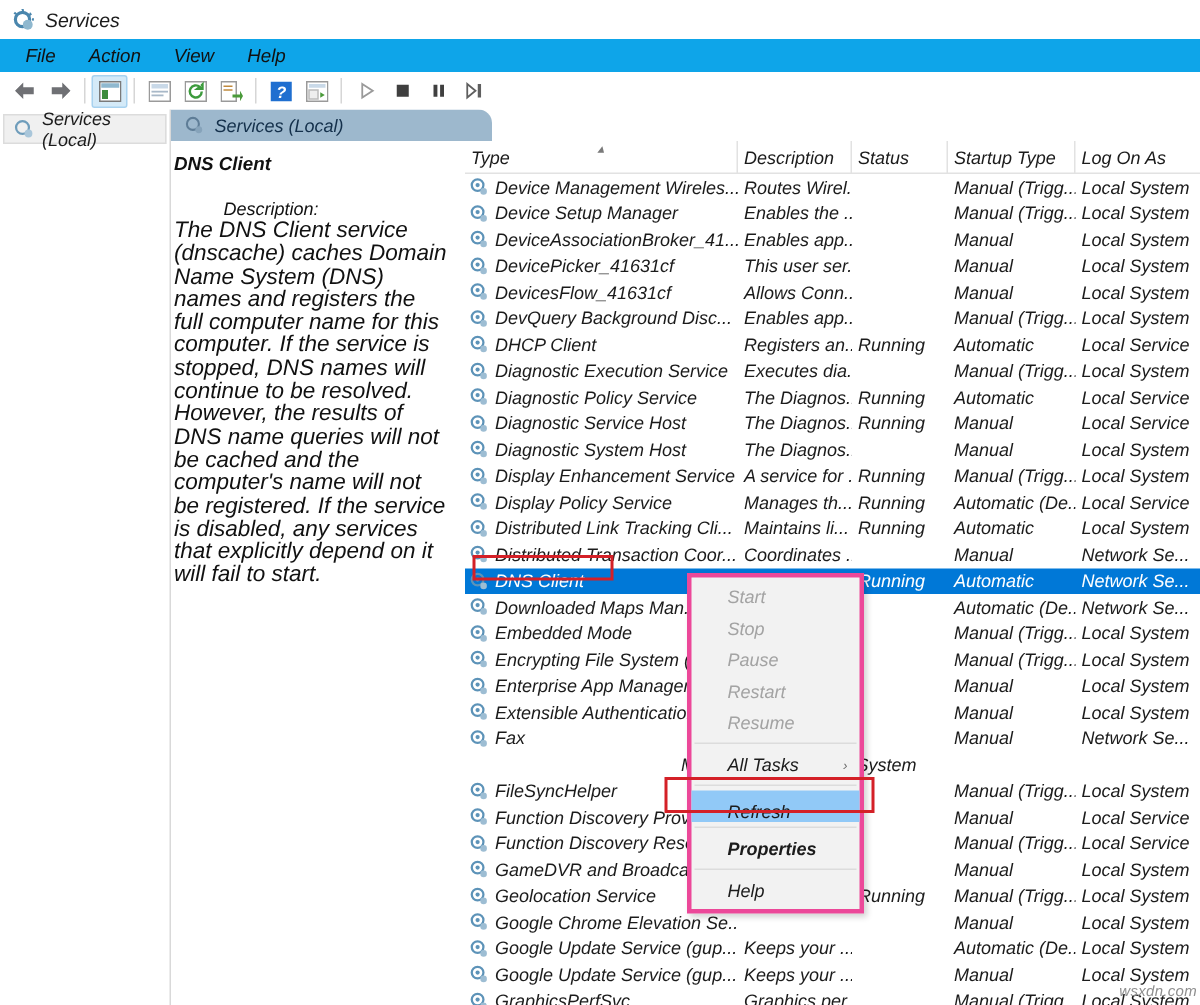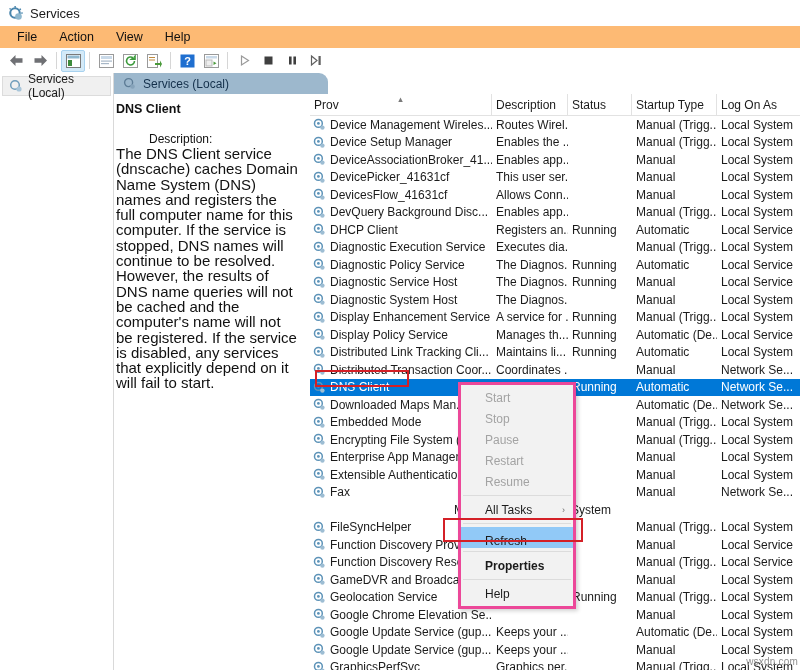--- a/index.html
+++ b/index.html
@@ -3,34 +3,34 @@
 <meta charset="utf-8">
 <style>
   * { box-sizing: border-box; margin: 0; padding: 0; }
   html, body {
     width: 800px; height: 670px;
     font-family: "Liberation Sans", sans-serif;
     background: #ffffff;
     overflow: hidden;
     -webkit-font-smoothing: antialiased;
   }
-  #app { position: relative; width: 800px; height: 670px; background:#fff; }
+  #app { position: relative; width: 800px; height: 670px; background:#fff;font-style:italic; }
 
   
   .titlebar {
     height: 26px; display: flex; align-items: center;
     padding-left: 7px; background: #ffffff;
   }
   .titlebar .app-icon { width: 16px; height: 16px; margin-right: 7px; flex: none; }
   .titlebar .app-title { font-size: 13px; color: #1b1b1b; }
 
   
   .menubar {
     height: 22px; display: flex; align-items: center;
-    padding-left: 6px; background: #fdba74;
+    padding-left: 6px; background: #0ea5e9;
   }
   .menubar .menu-item {
     font-size: 12.5px; color: #111; padding: 1px 11px; cursor: default;
   }
 
   
   .toolbar {
     height: 25px; display: flex; align-items: center;
     padding-left: 4px; background: #ffffff; gap: 0px;
   }
@@ -278,21 +278,21 @@
       </div>
 
       <div class="detail-pane">
         <div class="detail-title">DNS Client</div>
         <div class="detail-desc-label">Description:</div>
         <div class="detail-desc-body">The DNS Client service (dnscache) caches Domain Name System (DNS) names and registers the full computer name for this computer. If the service is stopped, DNS names will continue to be resolved. However, the results of DNS name queries will not be cached and the computer's name will not be registered. If the service is disabled, any services that explicitly depend on it will fail to start.</div>
       </div>
 
       <div class="table-wrap">
         <div class="thead" id="thead">
-            <div class="th c-name"><span class="sort-arrow">▴</span><span>Prov</span></div>
+            <div class="th c-name"><span class="sort-arrow">▴</span><span>Type</span></div>
             <div class="th c-desc"><span>Description</span></div>
             <div class="th c-status"><span>Status</span></div>
             <div class="th c-start"><span>Startup Type</span></div>
             <div class="th c-logon"><span>Log On As</span></div>
           </div>
         <div class="tbody" id="tbody">
             <div class="trow">
               <div class="td c-name">
                 <span class="svc-icon"><svg viewBox="0 0 13 13" width="13" height="13">
                     <circle cx="5.4" cy="5.4" r="3.9" fill="none" stroke="#5d93b8" stroke-width="1.5"></circle>

